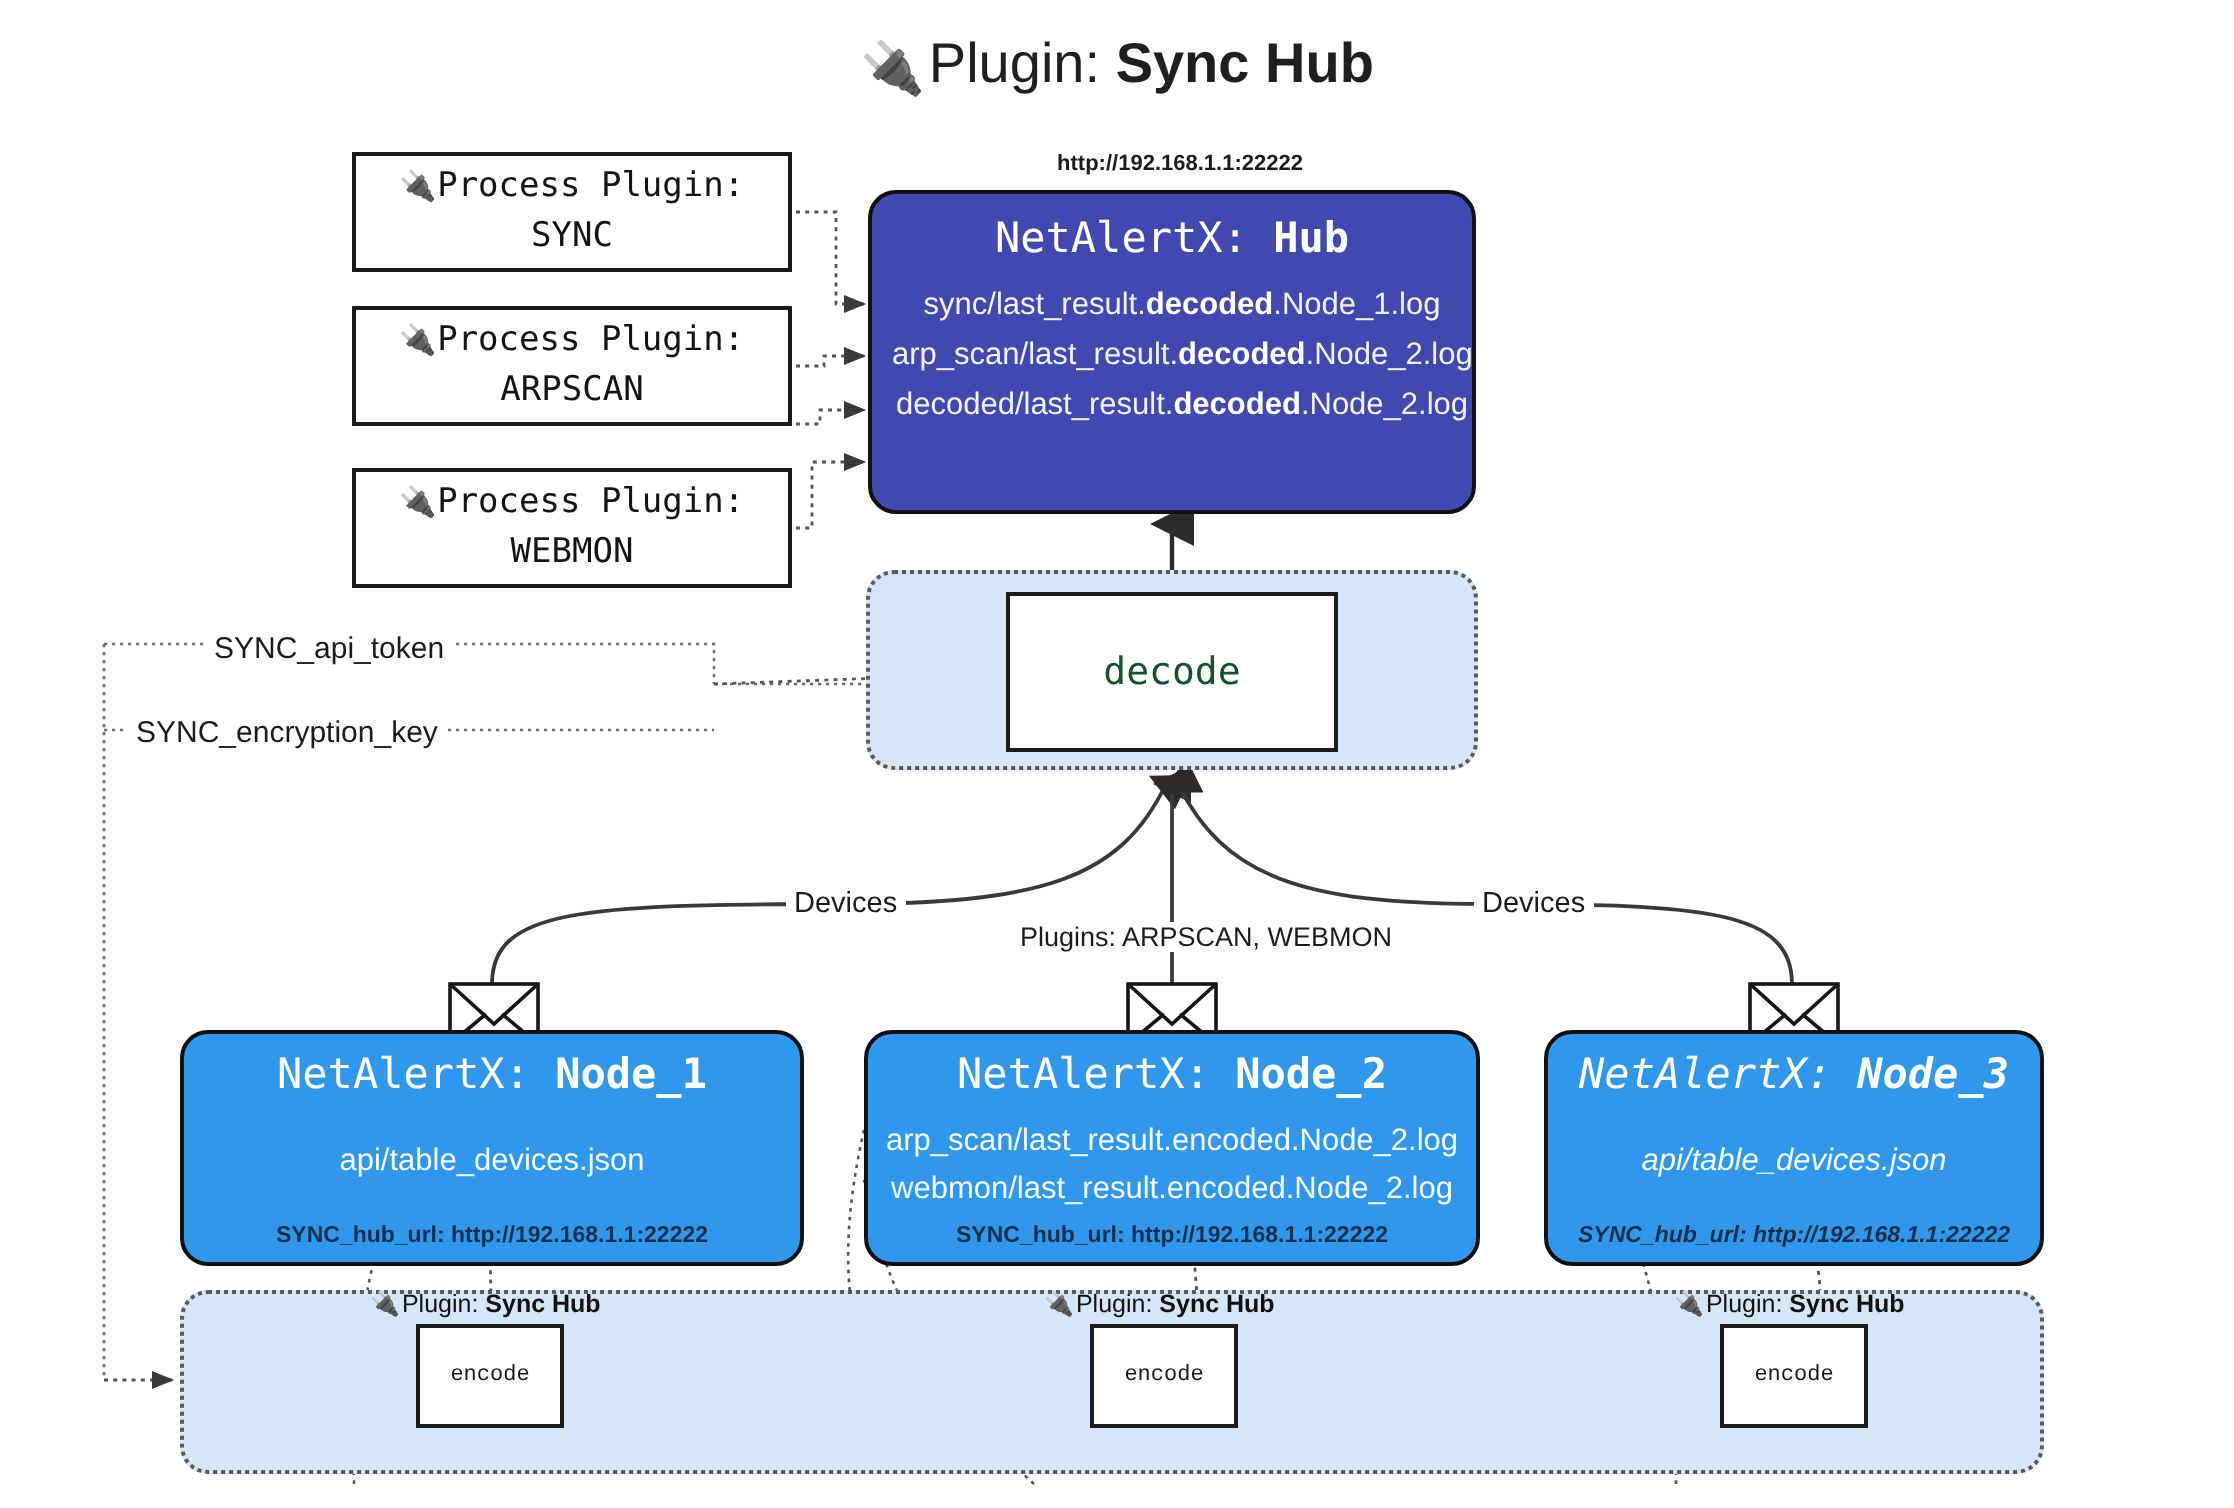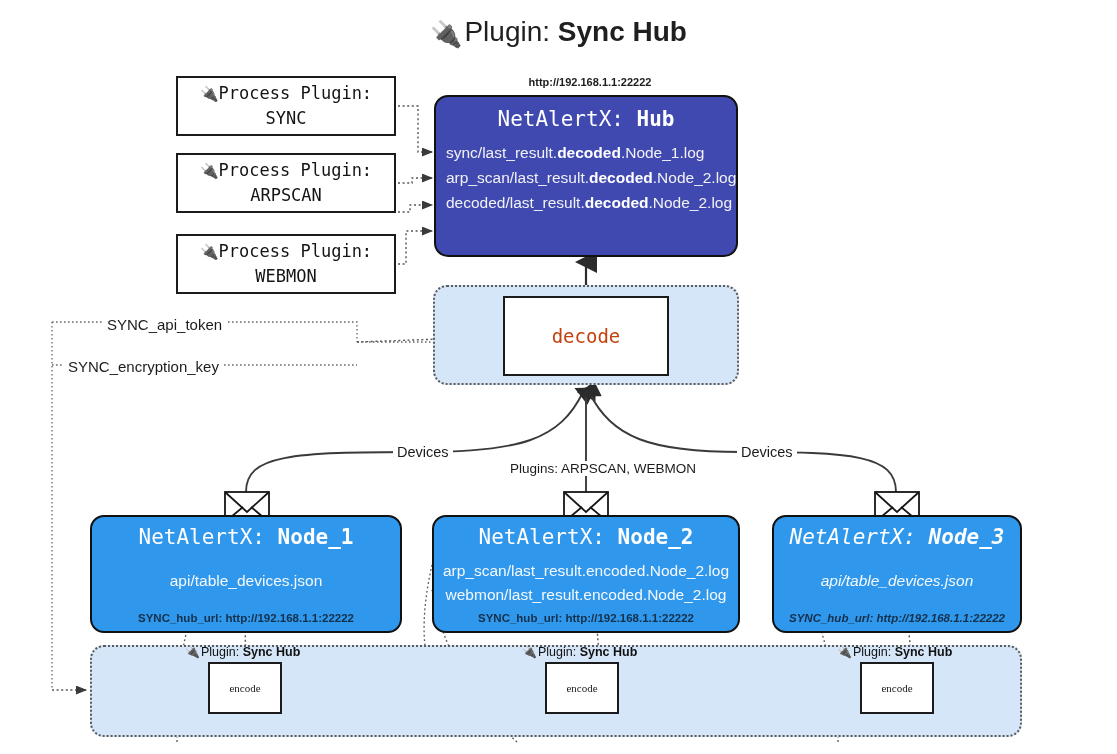--- a/index.html
+++ b/index.html
@@ -102,20 +102,21 @@
     margin-bottom: 9px;
     white-space: nowrap;
   }
   #hub .hub-title b { font-weight: bold; }
   .hub-line {
     font-size: 15.5px;
     line-height: 1.62;
     padding-left: 10px;
     white-space: nowrap;
     color: #f2f2f5;
+    text-align: center;
   }
   .hub-line b { font-weight: bold; color: #ffffff; }
 
   
   #decode-container {
     left: 433px;
     top: 285px;
     width: 306px;
     height: 100px;
     background: #d4e6f8;
@@ -127,21 +128,21 @@
     top: 296px;
     width: 166px;
     height: 80px;
     background: #ffffff;
     border: 2px solid #1b1b1b;
     display: flex;
     align-items: center;
     justify-content: center;
     font-family: "DejaVu Sans Mono", monospace;
     font-size: 19px;
-    color: #c2410c;
+    color: #14532d;
   }
 
   
   .edge-label {
     position: absolute;
     font-size: 14.5px;
     color: #1c1c1c;
     background: #ffffff;
     padding: 0 4px;
     white-space: nowrap;
@@ -203,21 +204,21 @@
     border-radius: 14px;
   }
   .encode-box {
     width: 74px;
     height: 52px;
     background: #ffffff;
     border: 2px solid #1b1b1b;
     display: flex;
     align-items: center;
     justify-content: center;
-    font-family: Liberation Serif, serif;
+    font-family: Liberation Mono, monospace;
     font-size: 11px;
     color: #1a1a1a;
   }
   #enc1 { left: 208px; top: 662px; }
   #enc2 { left: 545px; top: 662px; }
   #enc3 { left: 860px; top: 662px; }
 
   .plugin-cap {
     position: absolute;
     font-size: 12.5px;

